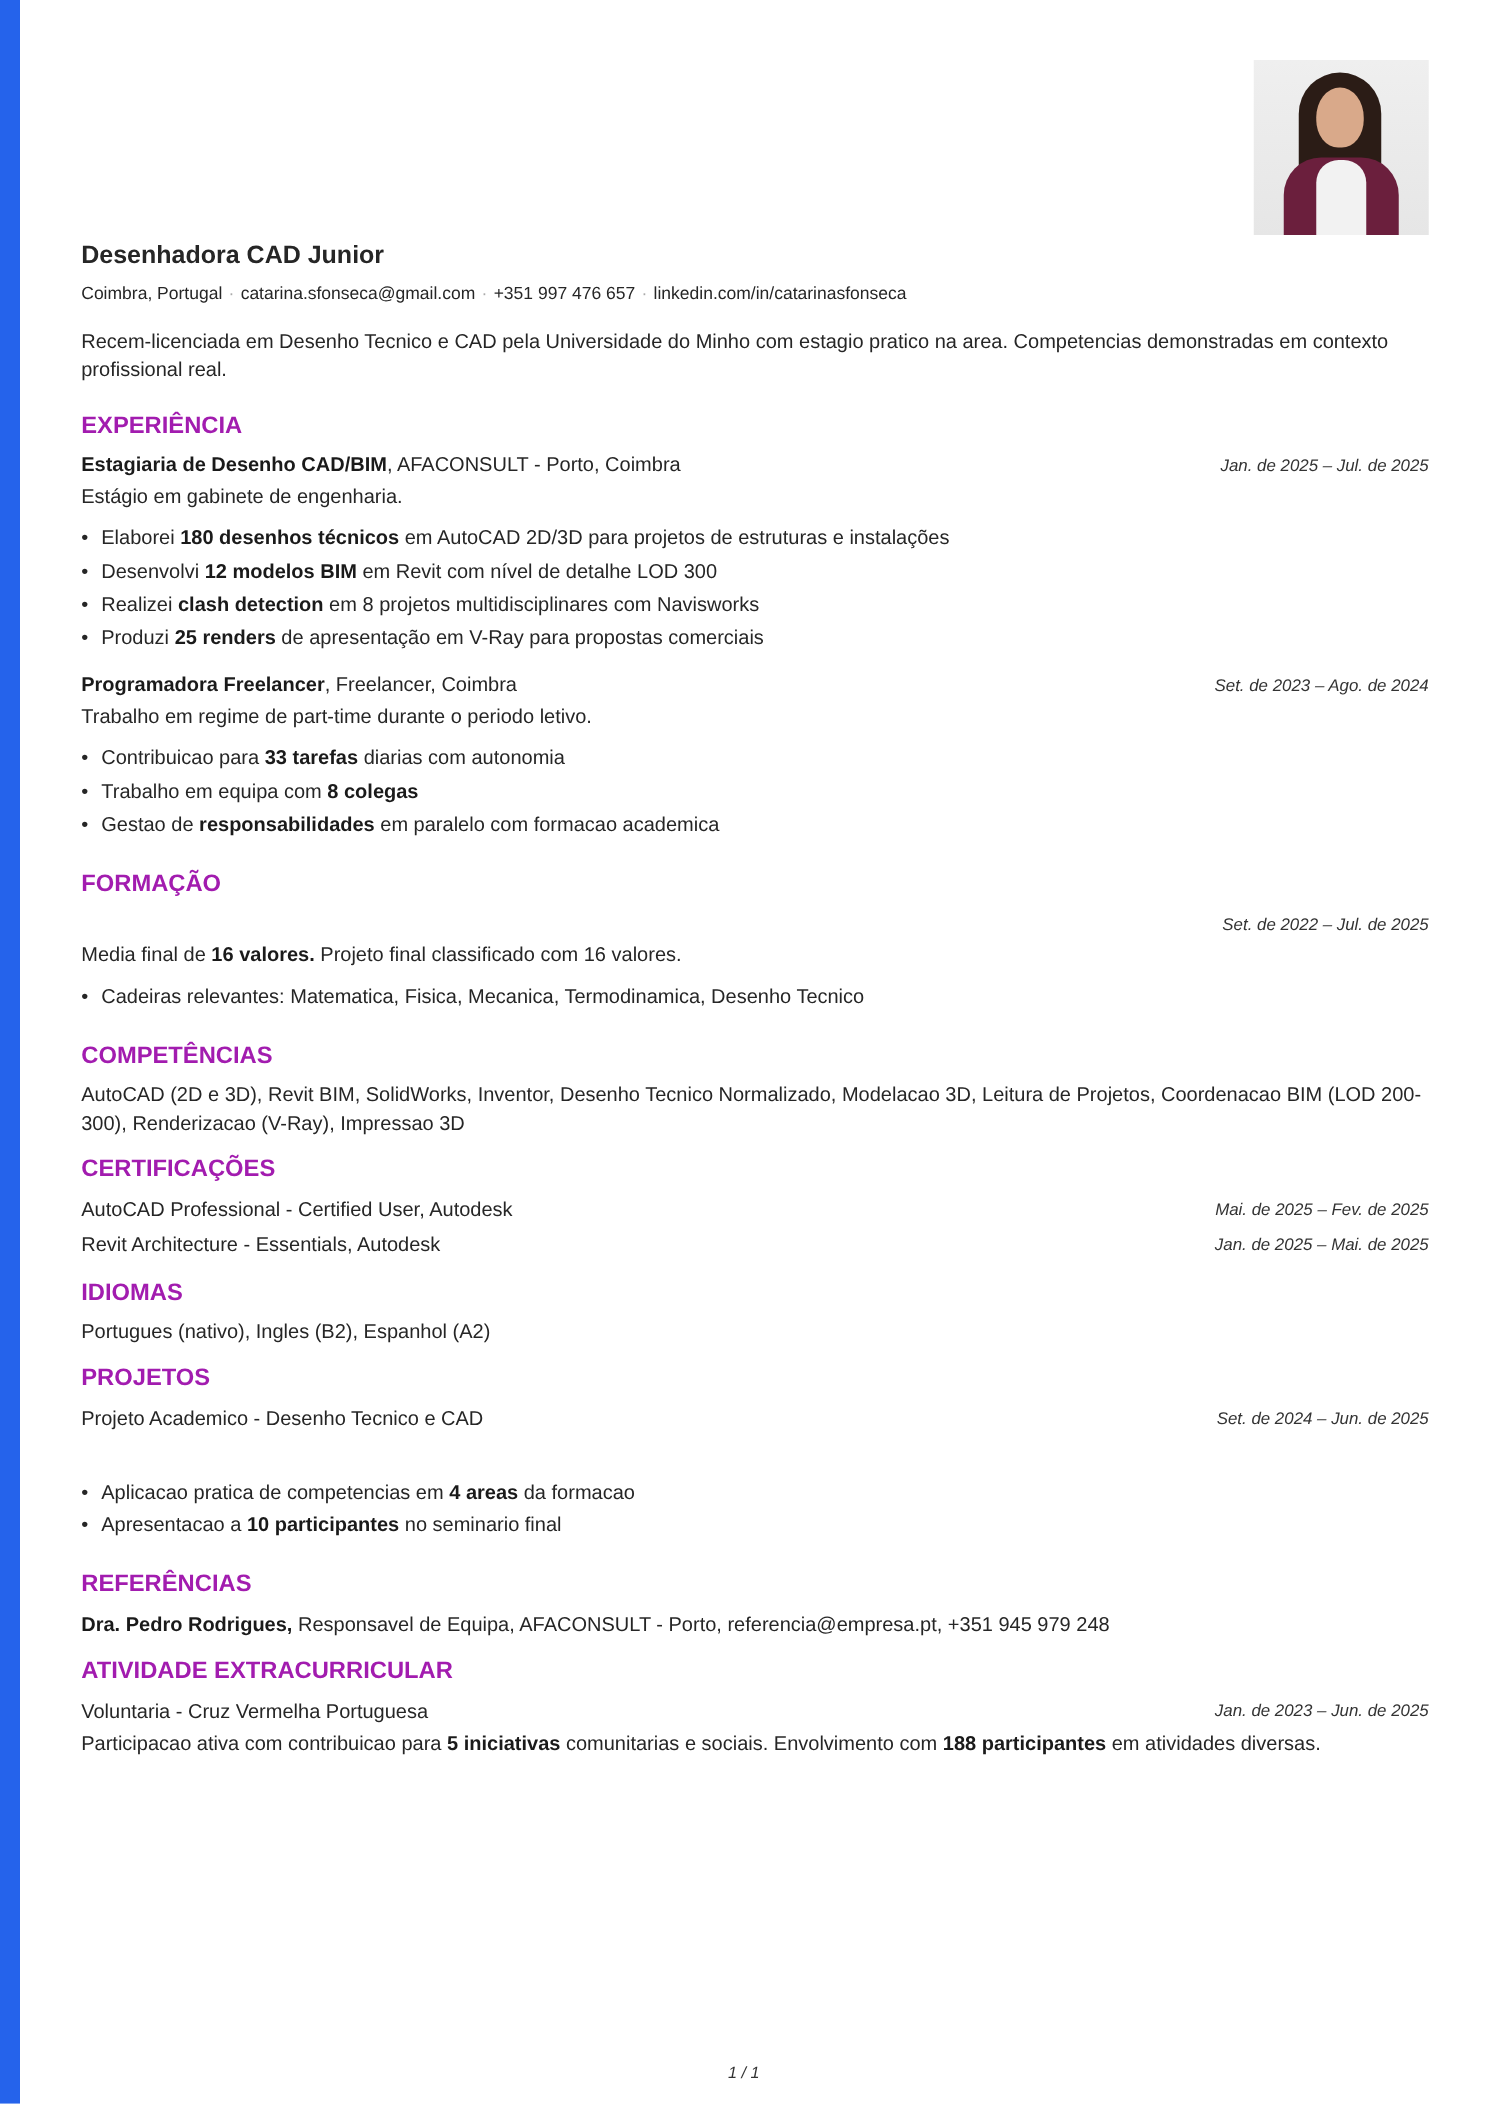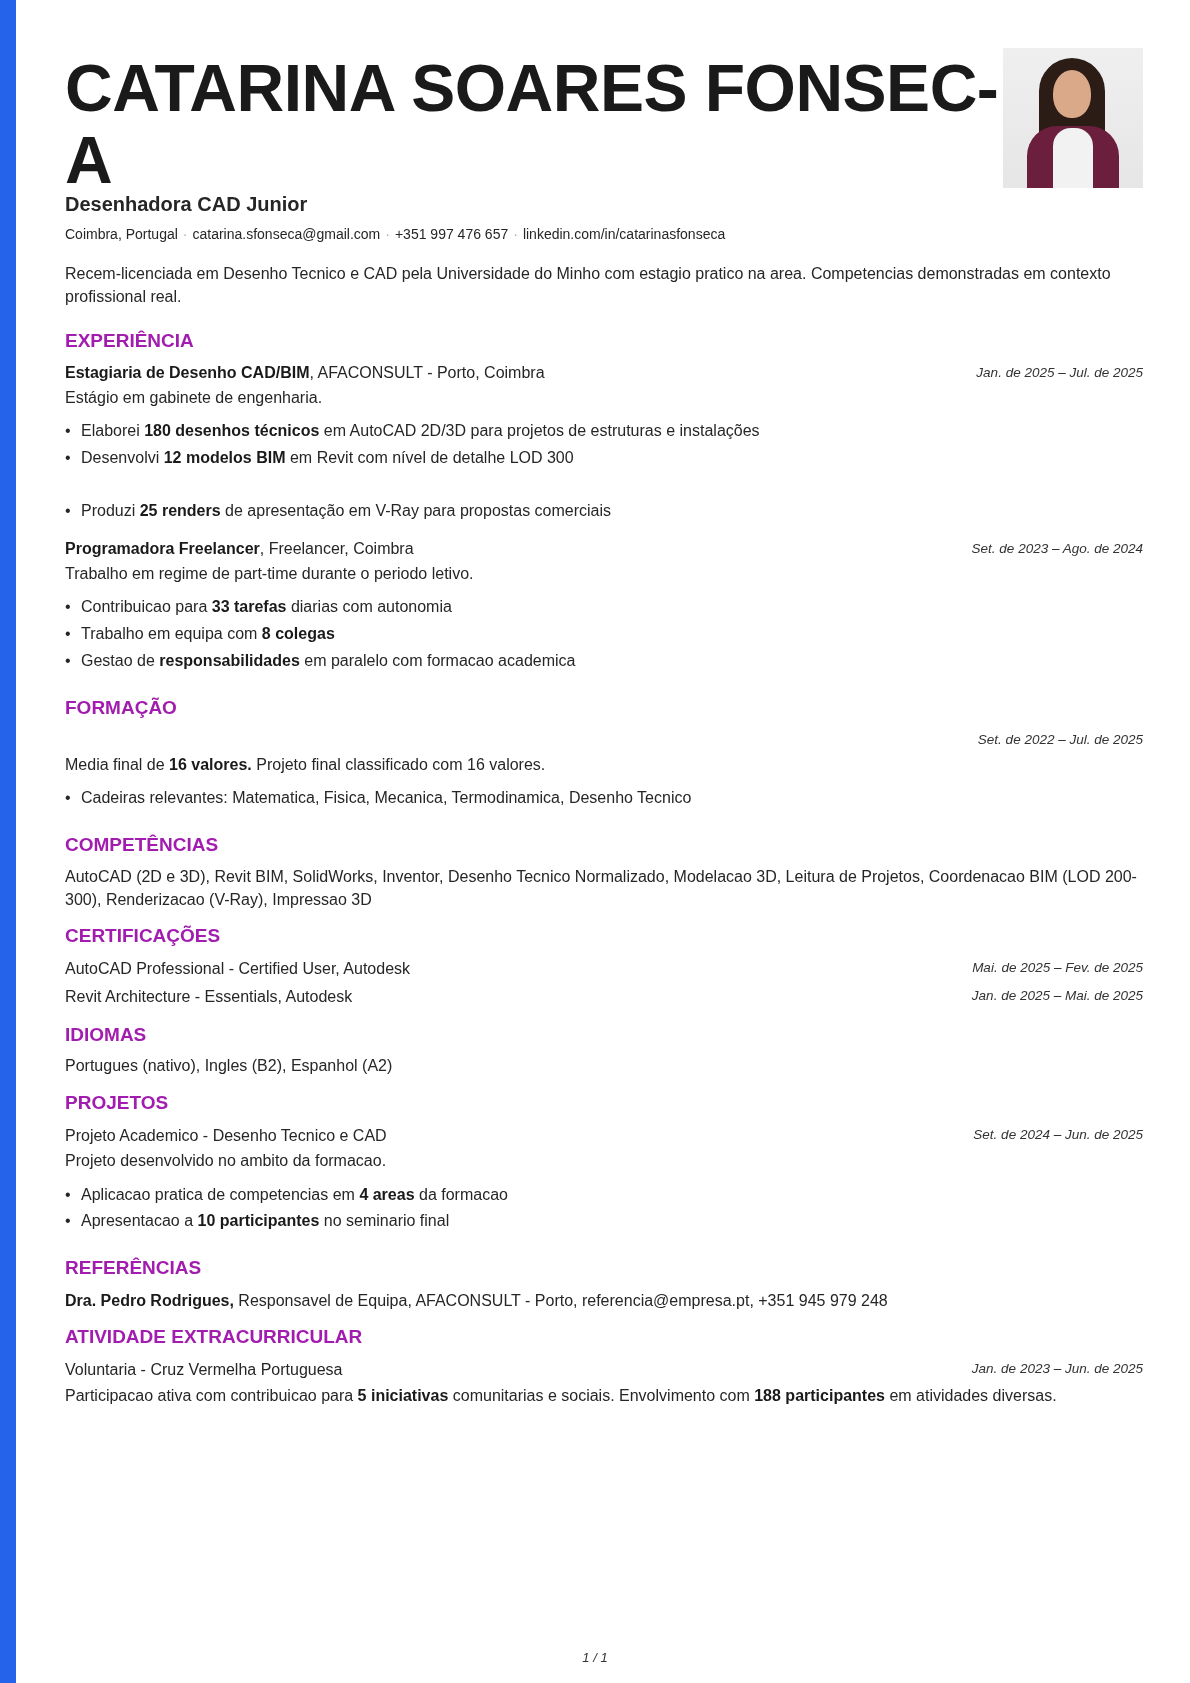--- a/index.html
+++ b/index.html
@@ -28,41 +28,41 @@
   .pagenum { position: absolute; left: 0; width: 1190px; top: 1650px; text-align: center; font-size: 13px; color: #333333; font-style: italic; }
 </style>
 </head>
 <body>
 
 <div class="accent-bar"></div>
 
 <div class="page">
 
   <div class="header">
-    <h1 class="name"><span>CATARINA SOARES FONSEC-</span><br><span>A</span></h1>
     <div class="photo">
       <div class="hair"></div>
       <div class="body"></div>
       <div class="shirt"></div>
       <div class="face"></div>
     </div>
     <div class="subtitle">Desenhadora CAD Junior</div>
     <div class="contact">
       <span>Coimbra, Portugal</span><span class="sep">·</span><span>catarina.sfonseca@gmail.com</span><span class="sep">·</span><span>+351 997 476 657</span><span class="sep">·</span><span>linkedin.com/in/catarinasfonseca</span>
     </div>
     <p class="summary">Recem-licenciada em Desenho Tecnico e CAD pela Universidade do Minho com estagio pratico na area. Competencias demonstradas em contexto profissional real.</p>
   </div>
 
   <div class="section-title" style="top:330px">EXPERIÊNCIA</div>
 
   <div class="line" style="top:362px"><b>Estagiaria de Desenho CAD/BIM</b><span>, AFACONSULT - Porto, Coimbra</span></div>
   <div class="date" style="top:365px">Jan. de 2025 – Jul. de 2025</div>
   <div class="line" style="top:387px">Estágio em gabinete de engenharia.</div>
   <div class="bullet" style="top:420px"><span>Elaborei </span><b>180 desenhos técnicos</b><span> em AutoCAD 2D/3D para projetos de estruturas e instalações</span></div>
   <div class="bullet" style="top:447px"><span>Desenvolvi </span><b>12 modelos BIM</b><span> em Revit com nível de detalhe LOD 300</span></div>
+  <div class="bullet" style="top:474px"><span>Realizei </span><b>clash detection</b><span> em 8 projetos multidisciplinares com Navisworks</span></div>
   <div class="bullet" style="top:500px"><span>Produzi </span><b>25 renders</b><span> de apresentação em V-Ray para propostas comerciais</span></div>
 
   <div class="line" style="top:538px"><b>Programadora Freelancer</b><span>, Freelancer, Coimbra</span></div>
   <div class="date" style="top:541px">Set. de 2023 – Ago. de 2024</div>
   <div class="line" style="top:563px">Trabalho em regime de part-time durante o periodo letivo.</div>
   <div class="bullet" style="top:596px"><span>Contribuicao para </span><b>33 tarefas</b><span> diarias com autonomia</span></div>
   <div class="bullet" style="top:623px"><span>Trabalho em equipa com </span><b>8 colegas</b><span></span></div>
   <div class="bullet" style="top:650px"><span>Gestao de </span><b>responsabilidades</b><span> em paralelo com formacao academica</span></div>
 
   <div class="section-title" style="top:697px">FORMAÇÃO</div>
@@ -78,21 +78,20 @@
   <div class="date" style="top:960px">Mai. de 2025 – Fev. de 2025</div>
   <div class="line" style="top:986px">Revit Architecture - Essentials, Autodesk</div>
   <div class="date" style="top:988px">Jan. de 2025 – Mai. de 2025</div>
 
   <div class="section-title" style="top:1024px">IDIOMAS</div>
   <div class="line" style="top:1055px">Portugues (nativo), Ingles (B2), Espanhol (A2)</div>
 
   <div class="section-title" style="top:1092px">PROJETOS</div>
   <div class="line" style="top:1125px">Projeto Academico - Desenho Tecnico e CAD</div>
   <div class="date" style="top:1127px">Set. de 2024 – Jun. de 2025</div>
-  <div class="line" style="top:1150px">Projeto desenvolvido no ambito da formacao.</div>
   <div class="bullet" style="top:1184px"><span>Aplicacao pratica de competencias em </span><b>4 areas</b><span> da formacao</span></div>
   <div class="bullet" style="top:1210px"><span>Apresentacao a </span><b>10 participantes</b><span> no seminario final</span></div>
 
   <div class="section-title" style="top:1257px">REFERÊNCIAS</div>
   <div class="line" style="top:1290px"><b>Dra. Pedro Rodrigues,</b><span> Responsavel de Equipa, AFACONSULT - Porto, referencia@empresa.pt, +351 945 979 248</span></div>
 
   <div class="section-title" style="top:1326px">ATIVIDADE EXTRACURRICULAR</div>
   <div class="line" style="top:1359px">Voluntaria - Cruz Vermelha Portuguesa</div>
   <div class="date" style="top:1361px">Jan. de 2023 – Jun. de 2025</div>
   <div class="line" style="top:1385px"><span>Participacao ativa com contribuicao para </span><b>5 iniciativas</b><span> comunitarias e sociais. Envolvimento com </span><b>188 participantes</b><span> em atividades diversas.</span></div>

